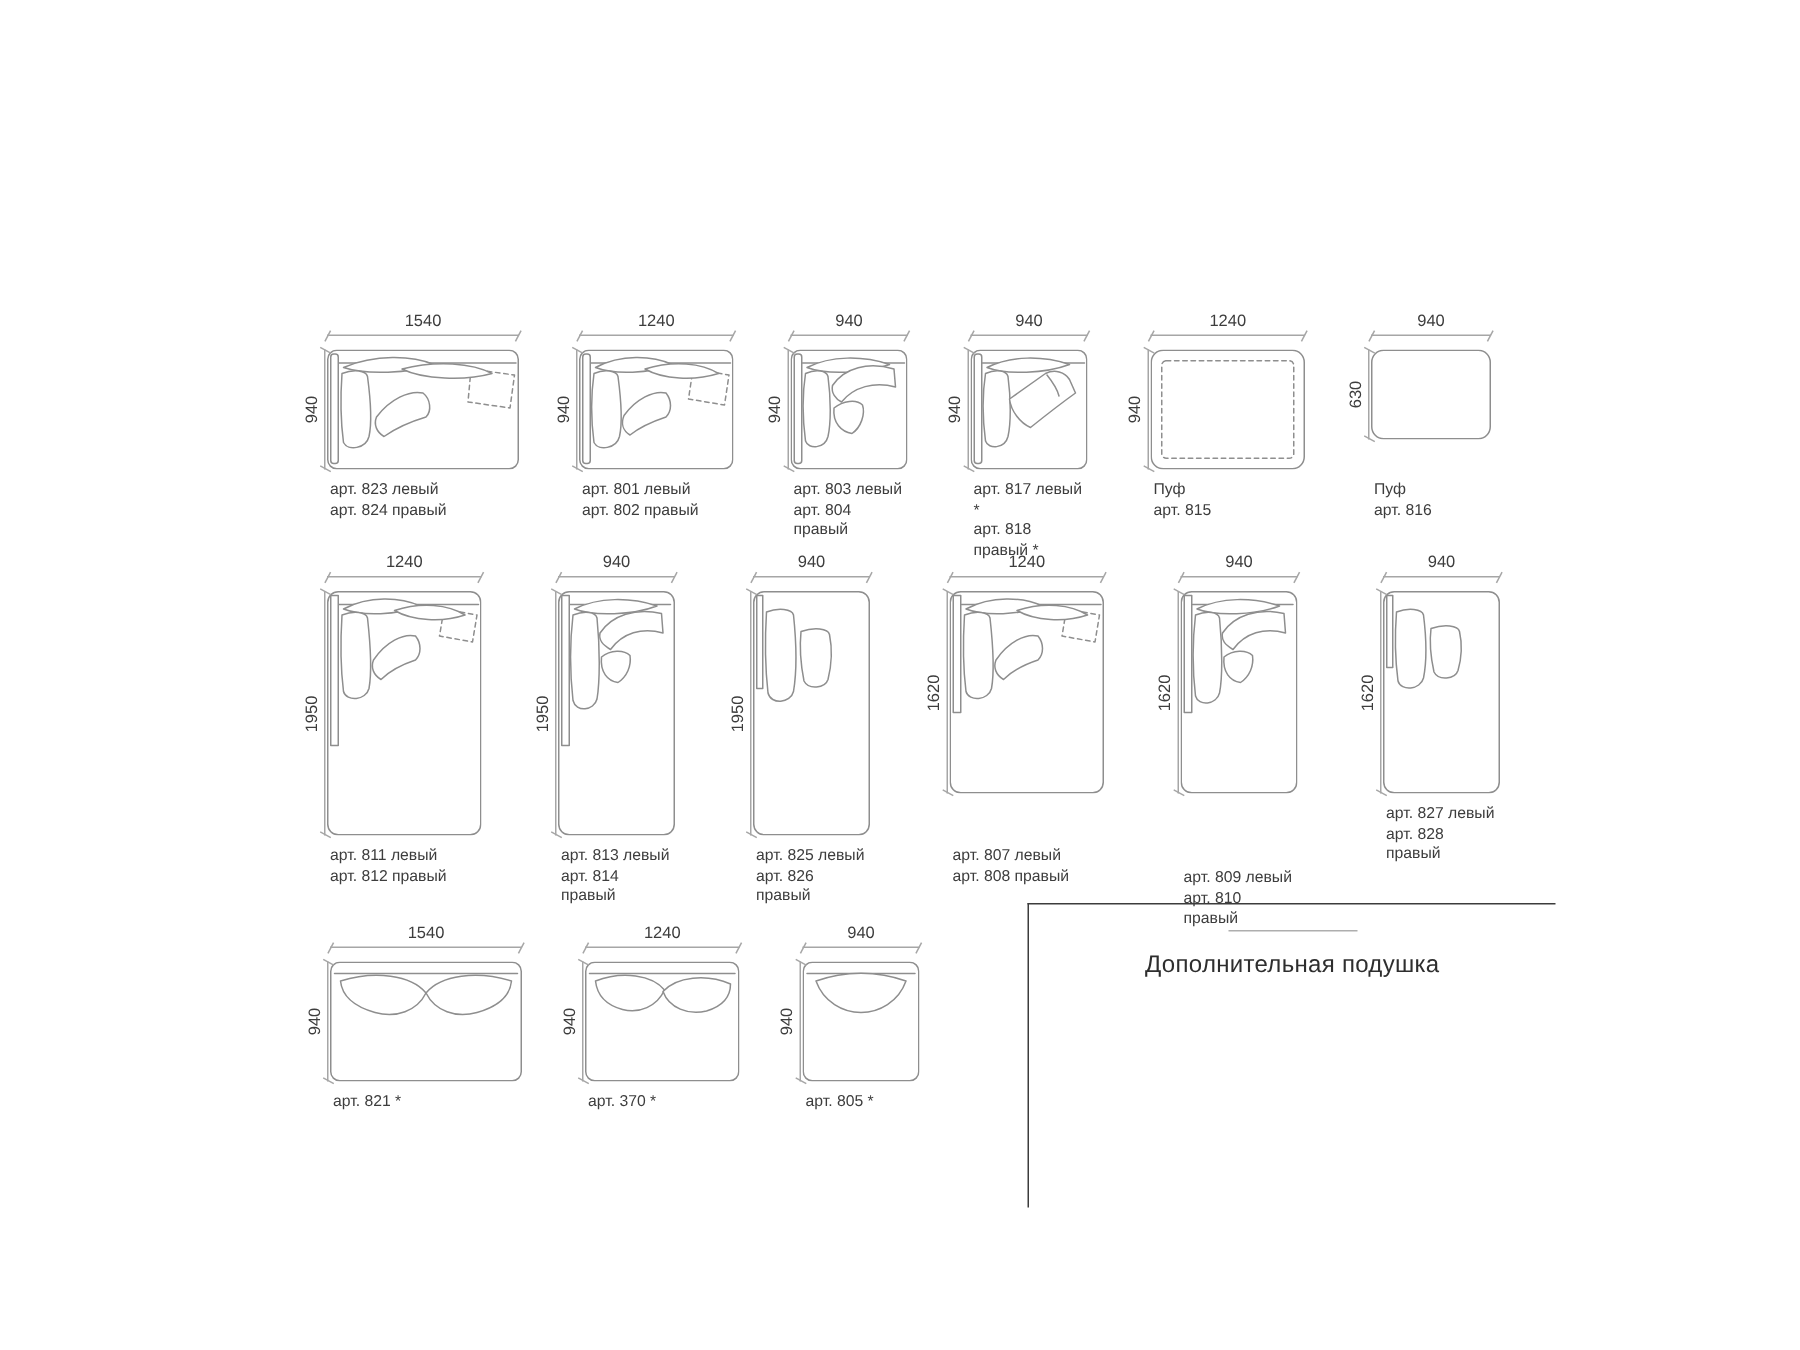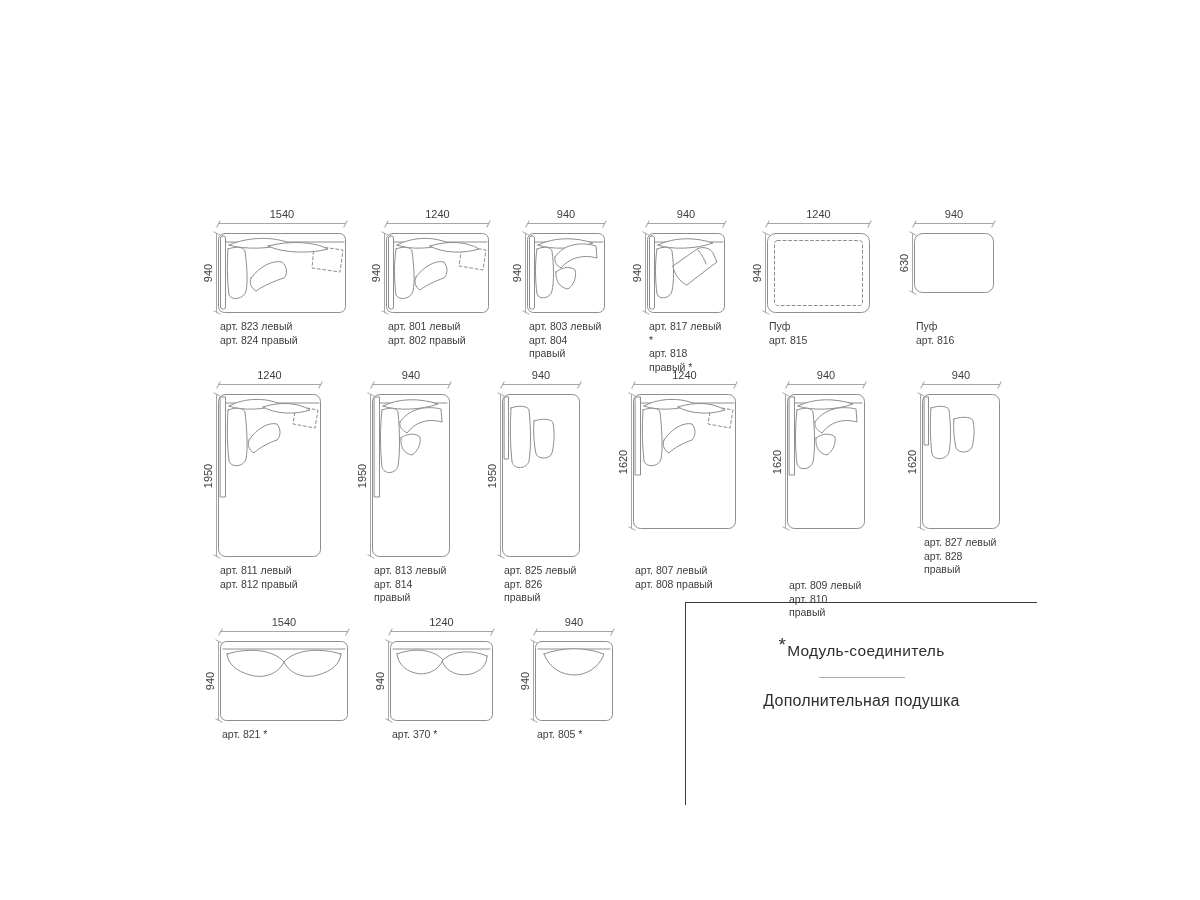--- a/index.html
+++ b/index.html
@@ -476,20 +476,17 @@
           </svg>
       </div>
     </div>
     <div class="label">
       <div>арт. 805 *</div>
       <div></div>
     </div>
   </div>
 
   <div class="legend" style="left:685px;top:602px;width:352px;height:203px;">
-    <div class="legend-title">
-      <span class="star">*</span><span>Модуль-соединитель</span>
-    </div>
     <div class="legend-divider"></div>
     <div class="legend-sub">Дополнительная подушка</div>
   </div>
 
 </div>
 
 </body></html>

